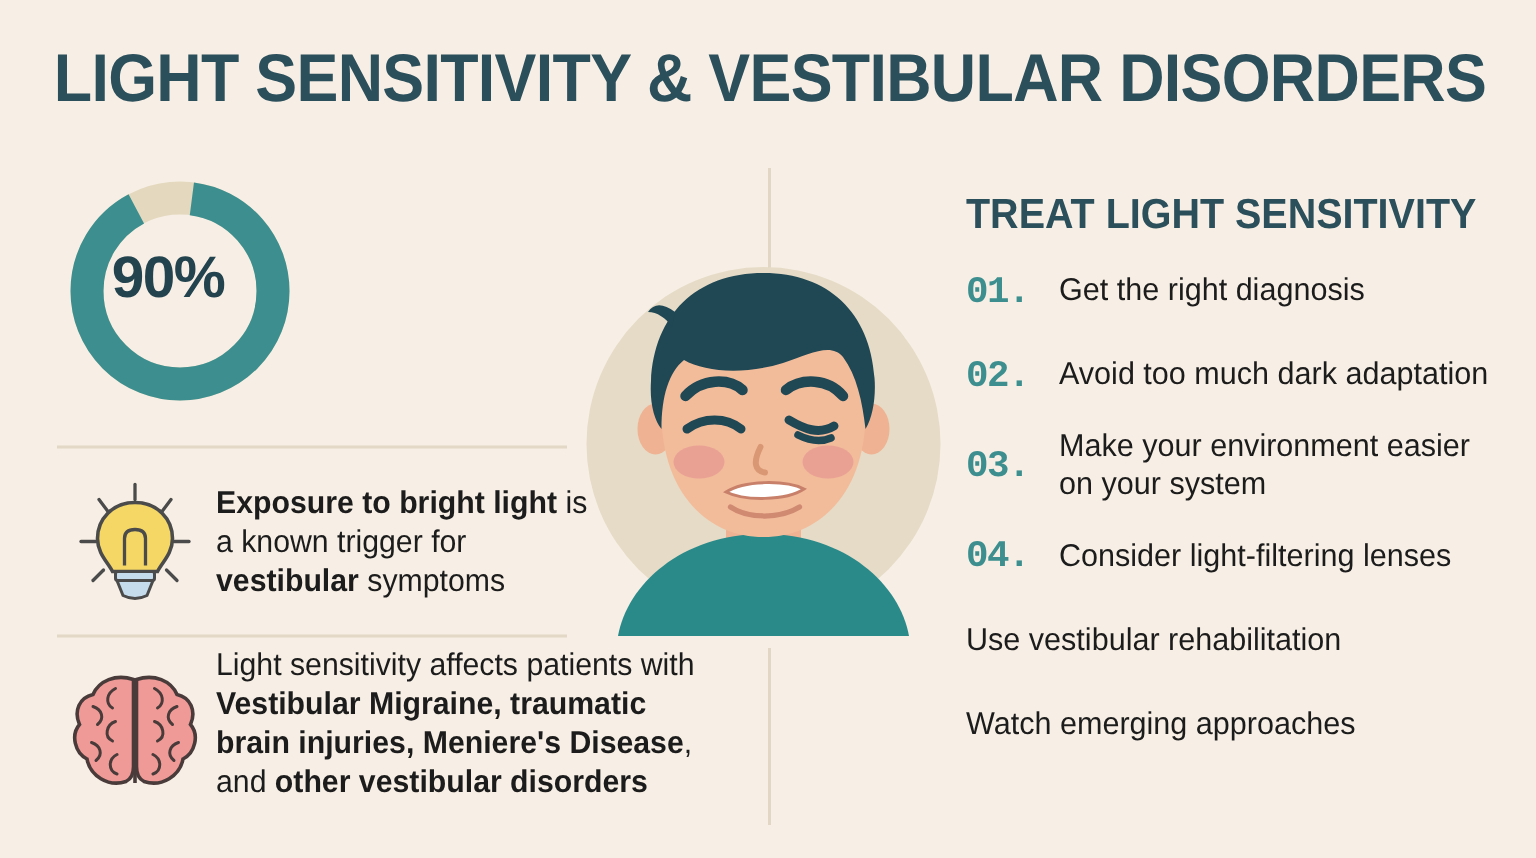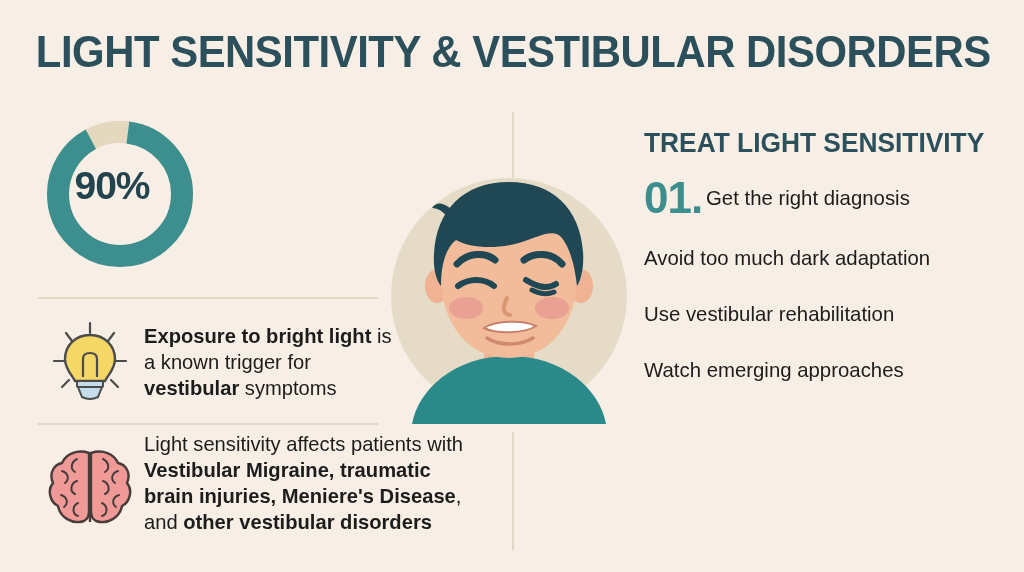--- a/index.html
+++ b/index.html
@@ -171,23 +171,23 @@
     transform-origin: left center;
     white-space: nowrap;
   }
   .treat-item {
     display: flex;
     align-items: center;
     margin-bottom: 14px;
     min-height: 42px;
   }
   .treat-num {
-    font-family: Liberation Sans, sans-serif;
-    font-weight: bold;
-    font-size: 44px;
+    font-family: Liberation Mono, monospace;
+    font-weight: bold;
+    font-size: 25px;
     color: #3d8f8f;
     width: 62px;
     flex: 0 0 62px;
     letter-spacing: -1px;
   }
   .treat-label {
     font-family: "Liberation Sans Narrow", "Liberation Sans", sans-serif;
     font-size: 21px;
     line-height: 1.2;
     color: #1c1c1c;
@@ -301,21 +301,30 @@
 </svg>
 
 <div id="right-column">
   <div id="treat-heading">TREAT LIGHT SENSITIVITY</div>
 
   <div class="treat-item">
     <span class="treat-num">01.</span>
     <span class="treat-label">Get the right diagnosis</span>
   </div>
   <div class="treat-item">
+    <span class="treat-num">02.</span>
     <span class="treat-label">Avoid too much dark adaptation</span>
   </div>
   <div class="treat-item">
+    <span class="treat-num">03.</span>
+    <span class="treat-label">Make your environment easier on your system</span>
+  </div>
+  <div class="treat-item">
+    <span class="treat-num">04.</span>
+    <span class="treat-label">Consider light-filtering lenses</span>
+  </div>
+  <div class="treat-item">
     <span class="treat-label">Use vestibular rehabilitation</span>
   </div>
   <div class="treat-item">
     <span class="treat-label">Watch emerging approaches</span>
   </div>
 </div>
 
 </body></html>

